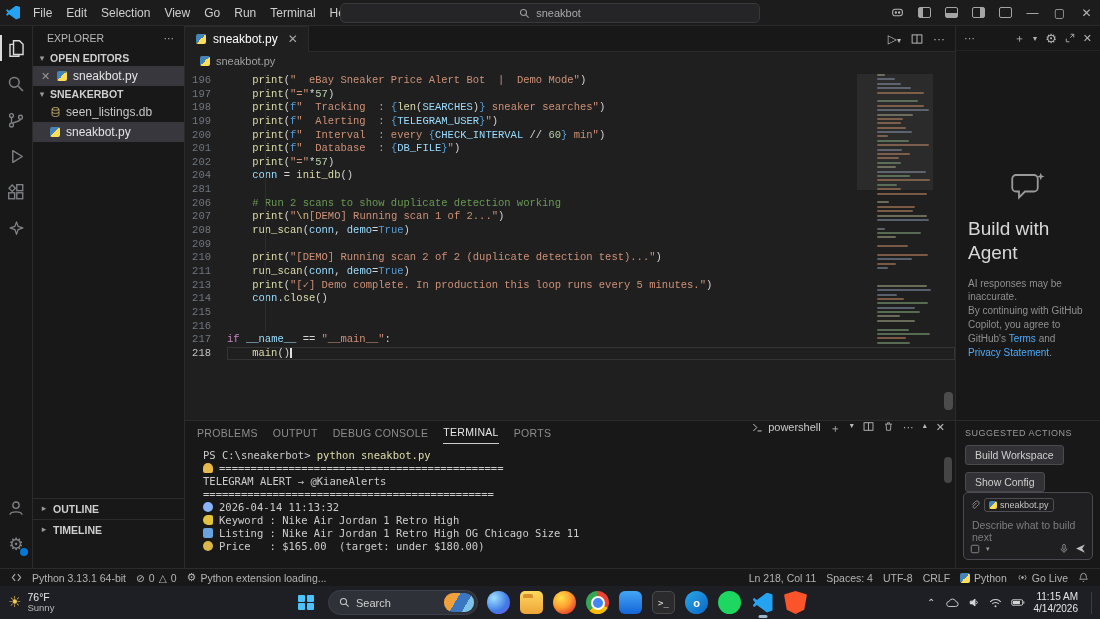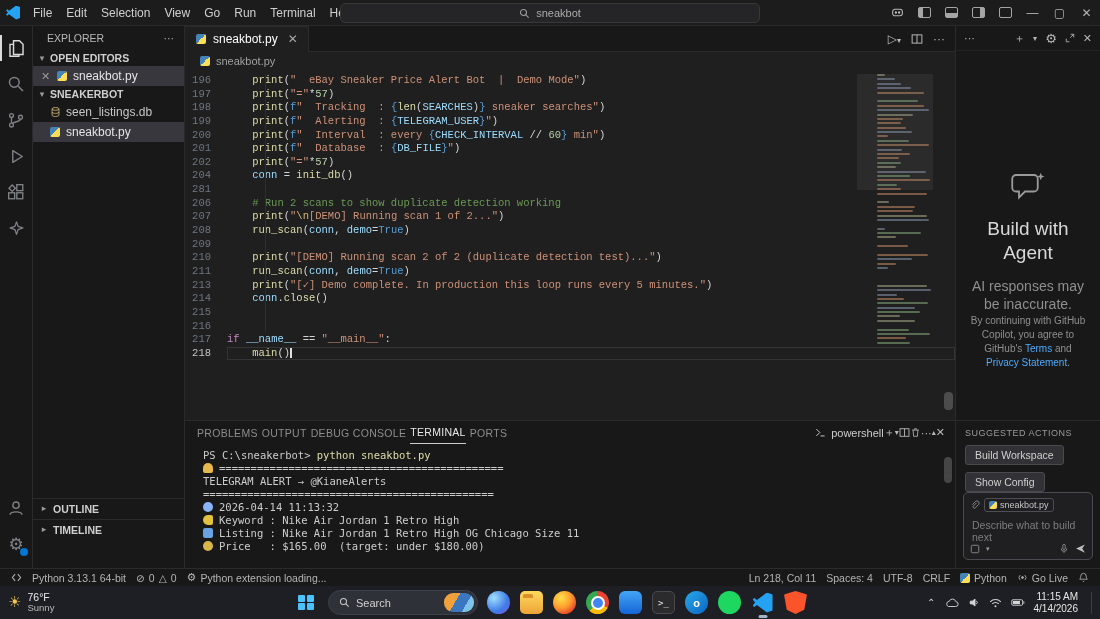--- a/index.html
+++ b/index.html
@@ -54,42 +54,42 @@
   .tk-t{color:#d4d4d4}.tk-fn{color:#dcdcaa}.tk-str{color:#ce9178}.tk-kw{color:#c586c0}
   .tk-kwb{color:#569cd6}.tk-num{color:#b5cea8}.tk-var{color:#9cdcfe}.tk-cm{color:#6a9955}.tk-esc{color:#d7ba7d}
   .cursor{display:inline-block;width:1.5px;height:11px;background:#e0e0e0;vertical-align:-2px}
   .guide{position:absolute;left:80px;top:5px;height:258px;width:1px;background:#2e2e2e}
   .minimap{position:absolute;right:14px;top:5px;width:64px;height:344px}
   .mmslider{position:absolute;right:8px;top:0;width:76px;height:116px;background:rgba(130,130,130,.12)}
   .mmb{height:2px;margin-bottom:2.4px;border-radius:1px}
   .vthumb{position:absolute;right:2px;bottom:10px;width:9px;height:18px;background:#4c4c4c;border-radius:4px}
   
   .panel{position:absolute;left:185px;top:420px;width:770px;height:148px;background:#181818;border-top:1px solid #2b2b2b}
-  .ptabs{height:23px;display:flex;align-items:flex-start;padding-left:12px;gap:4px}
+  .ptabs{height:23px;display:flex;align-items:flex-start;padding-left:12px;gap:15px}
   .ptab{font-size:10.5px;letter-spacing:.3px;color:#8d8d8d;height:23px;display:flex;align-items:center}
   .ptab.on{color:#e7e7e7;border-bottom:1px solid #cccccc}
-  .p-actions{margin-left:auto;display:flex;align-items:center;gap:0;padding-right:10px;color:#b9b9b9;font-size:11px}
+  .p-actions{margin-left:auto;display:flex;align-items:flex-start;gap:9px;padding-right:10px;color:#b9b9b9;font-size:11px}
   .shell{display:flex;align-items:center;gap:5px;color:#cccccc;font-size:11px}
   .term{padding:5px 0 0 18px;font-family:"DejaVu Sans Mono",monospace;font-size:10.5px;color:#cccccc}
   .trow{height:13px;line-height:13px;white-space:pre}
   .tp{color:#cccccc}.tcmd{color:#dcdcaa}.tcyan{color:#3fbbd6}.tt{color:#cccccc}
   .ico{display:inline-block;width:10px;height:10px;border-radius:2px;margin-right:6px;vertical-align:-1px}
   .ico-bell{background:#e7b84c;border-radius:50% 50% 20% 20%}
   .ico-clock{background:#8ab4f8;border-radius:50%}
   .ico-key{background:#e3c23f;border-radius:50% 2px 2px 50%}
   .ico-list{background:#6aa1e0}
   .ico-money{background:#d9b64a;border-radius:50%}
   .tscroll{position:absolute;right:3px;top:36px;width:8px;height:26px;background:#454545;border-radius:4px}
   
   .rightpanel{position:absolute;left:955px;top:26px;width:145px;height:542px;background:#181818;border-left:1px solid #2b2b2b}
   .rp-head{height:25px;display:flex;align-items:center;gap:8px;padding:0 8px;color:#b5b5b5;font-size:11px;border-bottom:1px solid #222}
-  .rp-body{padding:0 12px;text-align:center}
+  .rp-body{padding:0 12px;}
   .rp-icon{margin:120px auto 14px auto;width:36px}
   .rp-title{font-size:19px;color:#d8d8d8;line-height:1.25}
-  .rp-note{font-size:14px;color:#8f8f8f;margin-top:12px;line-height:1.35}
+  .rp-note{font-size:10px;color:#8f8f8f;margin-top:12px;line-height:1.35}
   .rp-terms{font-size:10px;color:#8f8f8f;line-height:1.4}
   .lnk{color:#4daafc}
   .suggested{position:absolute;left:0;right:0;top:394px;bottom:0;border-top:1px solid #2b2b2b;padding:7px 9px}
   .sg-head{font-size:9px;letter-spacing:.5px;color:#9a9a9a;margin-bottom:7px}
   .sg-btn{display:inline-block;padding:3px 9px;background:#323236;border:1px solid #4a4a4e;border-radius:3px;color:#cfcfcf;font-size:10.5px;margin:0 0 7px 0}
   .chatbox{position:absolute;left:7px;right:7px;bottom:8px;height:68px;background:#1f1f22;border:1px solid #4a4a52;border-radius:5px;padding:5px 6px}
   .chip-row{display:flex;align-items:center;gap:4px}
   .chip{display:inline-flex;align-items:center;gap:3px;border:1px solid #4e4e55;border-radius:3px;padding:1px 4px;font-size:9px;color:#c4c4c4}
   .chat-ph{font-size:10.5px;color:#7d7d7d;margin:7px 2px}
   .chat-foot{position:absolute;left:6px;right:6px;bottom:5px;display:flex;align-items:center;gap:6px;color:#9a9a9a;font-size:10px}

